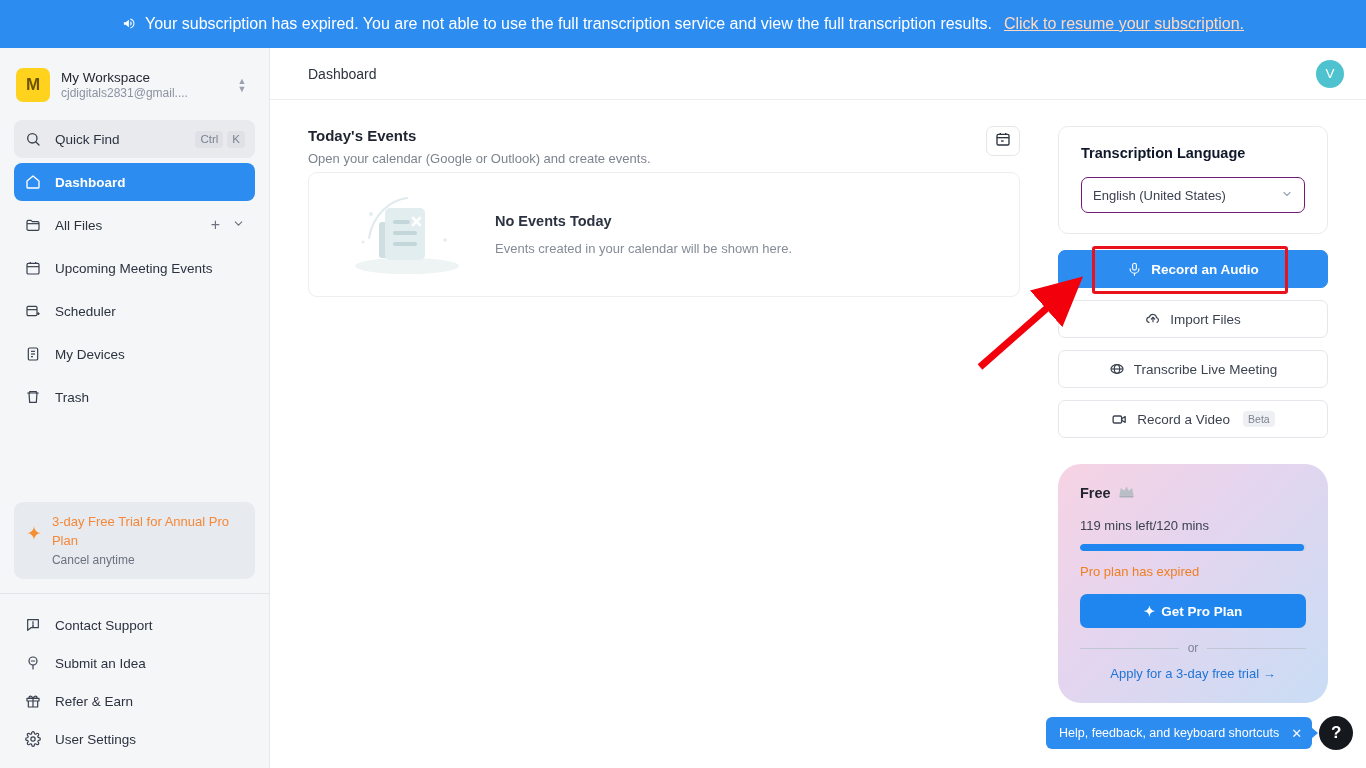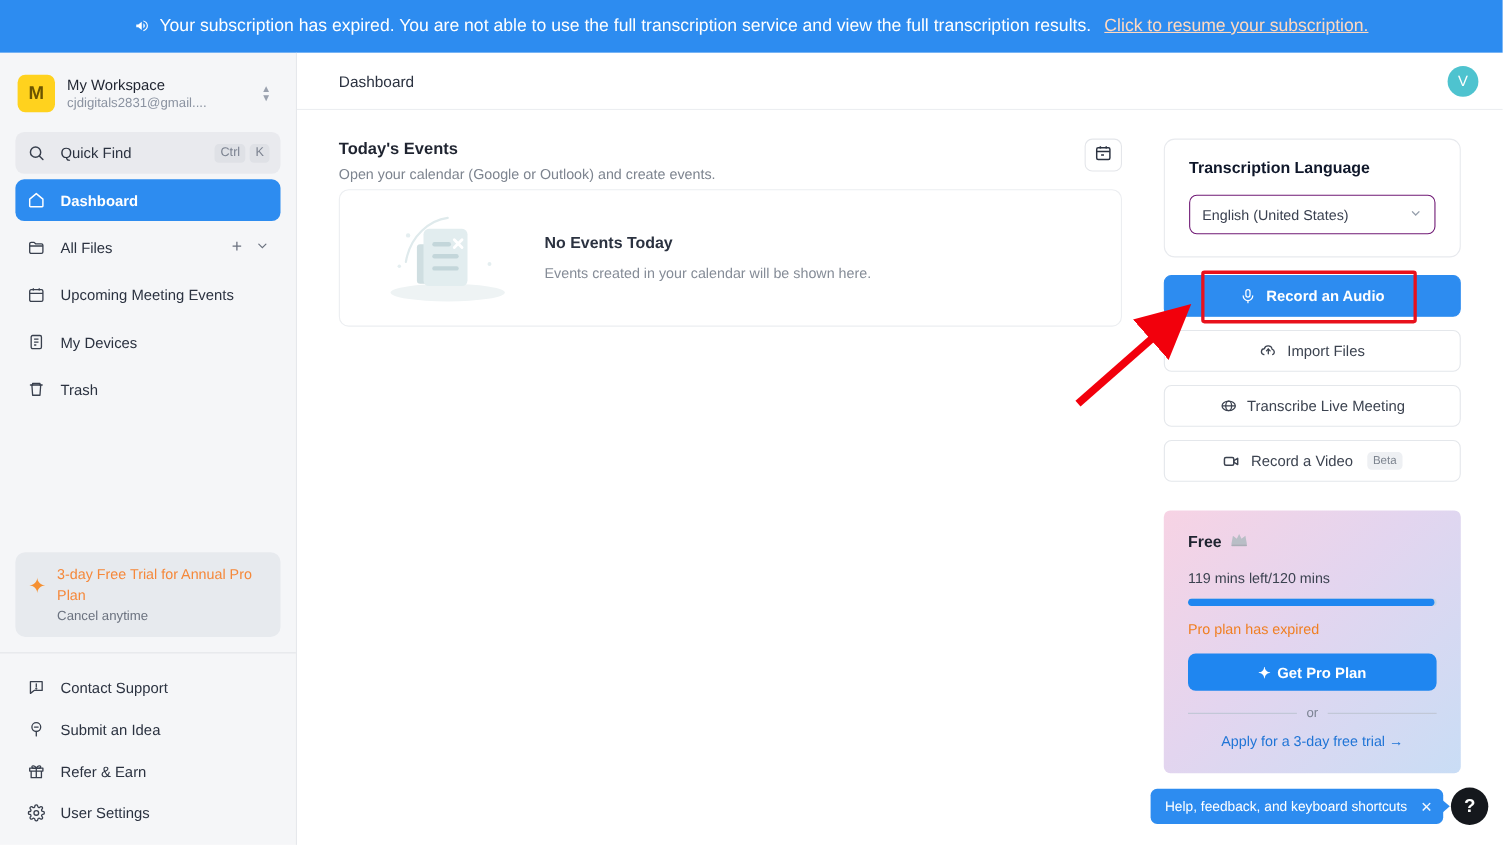--- a/index.html
+++ b/index.html
@@ -178,21 +178,21 @@
     background: #2d8cf0; color: #ffffff; border-color: #2d8cf0; font-weight: 600;
     margin-top: 16px;
   }
   .act-btn .ico { display: flex; align-items: center; }
   .beta-badge {
     background: #eef0f3; color: #7d848f; font-size: 10.5px;
     border-radius: 4px; padding: 2px 5px; margin-left: 4px;
   }
 
   .plan-card {
-    margin-top: 26px; border-radius: 6px; padding: 20px 22px 22px 22px;
+    margin-top: 26px; border-radius: 23px; padding: 20px 22px 22px 22px;
     background: linear-gradient(135deg, #f7d3e4 0%, #e3d5ef 45%, #c9ddf5 100%);
   }
   .plan-head { display: flex; align-items: center; gap: 7px; }
   .plan-name { font-size: 14.5px; font-weight: 700; color: #1f2430; }
   .plan-mins { margin-top: 16px; font-size: 13px; color: #3b4250; }
   .plan-bar {
     margin-top: 11px; height: 7px; border-radius: 4px; background: #c7d3e4;
     overflow: hidden;
   }
   .plan-bar > i { display: block; height: 100%; background: #1f86f0; border-radius: 4px; }
@@ -317,20 +317,31 @@
         <svg width="16" height="16" viewBox="0 0 24 24" fill="none" stroke="currentColor" stroke-width="1.8" stroke-linejoin="round">
             <rect x="3" y="5" width="18" height="16" rx="2"></rect>
             <line x1="3" y1="10" x2="21" y2="10"></line>
             <line x1="8" y1="3" x2="8" y2="6"></line>
             <line x1="16" y1="3" x2="16" y2="6"></line>
           </svg>
       </span>
       <span>Upcoming Meeting Events</span>
     </div>
 
+    <div class="nav-item">
+      <span class="ico">
+        <svg width="16" height="16" viewBox="0 0 24 24" fill="none" stroke="currentColor" stroke-width="1.8" stroke-linejoin="round">
+            <rect x="3" y="5" width="15" height="14" rx="2"></rect>
+            <line x1="3" y1="10" x2="18" y2="10"></line>
+            <line x1="18" y1="16" x2="22" y2="16"></line>
+            <line x1="20" y1="14" x2="20" y2="18"></line>
+          </svg>
+      </span>
+      <span>Scheduler</span>
+    </div>
 
     <div class="nav-item">
       <span class="ico">
         <svg width="16" height="16" viewBox="0 0 24 24" fill="none" stroke="currentColor" stroke-width="1.8" stroke-linejoin="round">
             <rect x="5" y="3" width="14" height="18" rx="2"></rect>
             <line x1="9" y1="8" x2="15" y2="8"></line>
             <line x1="9" y1="12" x2="15" y2="12"></line>
             <line x1="9" y1="16" x2="12" y2="16"></line>
           </svg>
       </span>

